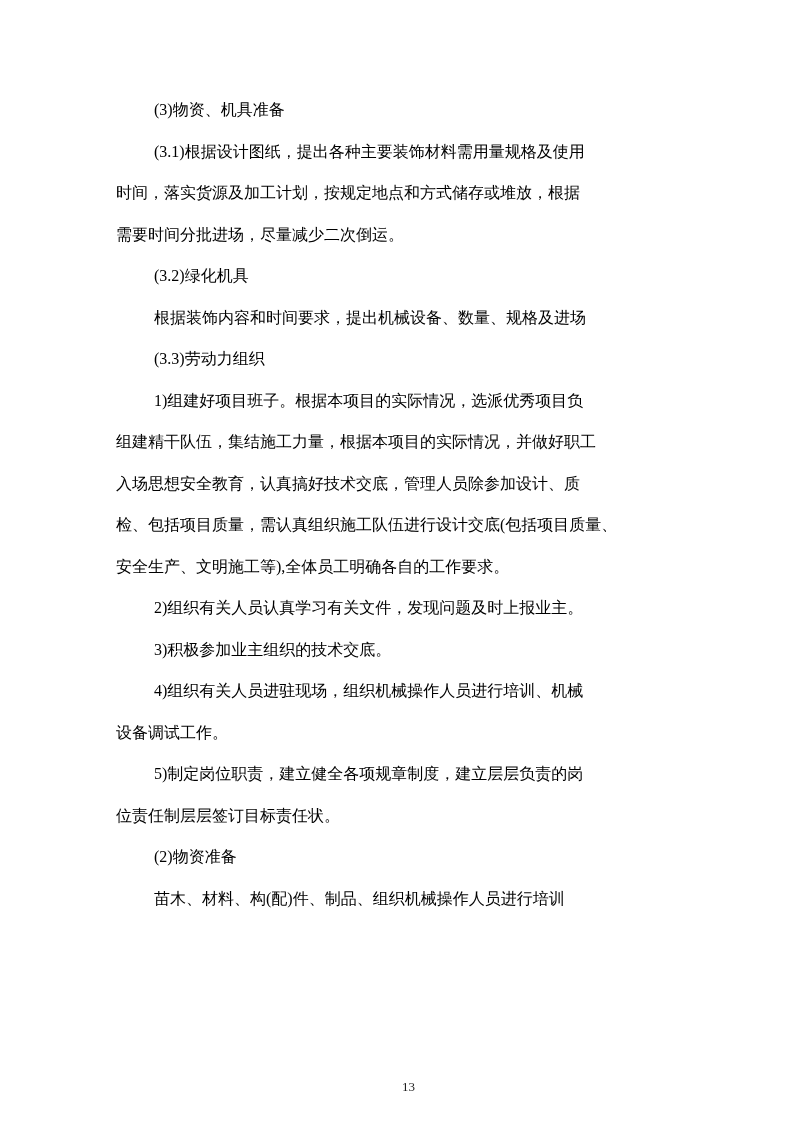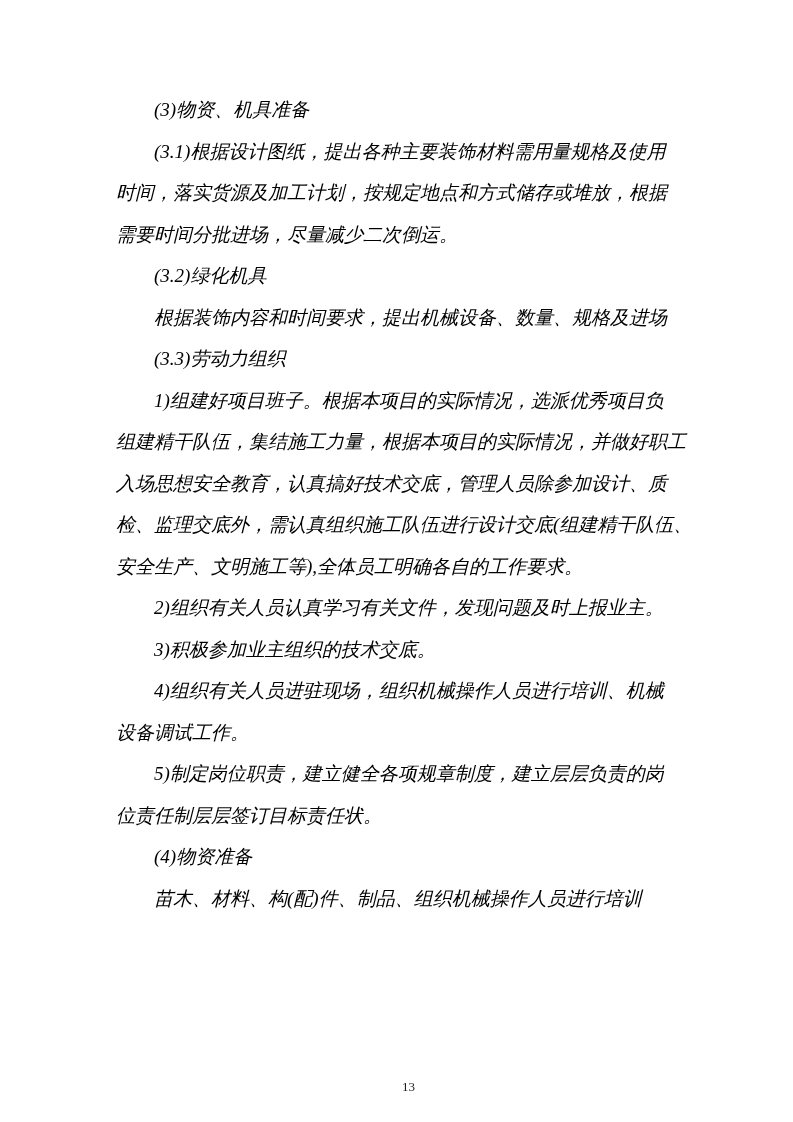--- a/index.html
+++ b/index.html
@@ -18,24 +18,23 @@
   }
   .text-block {
     position: absolute;
     left: 116px;
     top: 89px;
     width: 677px;
   }
   .line {
     height: 41.5px;
     line-height: 41.5px;
-    font-size: 19px;
+    font-size: 16px;
     white-space: pre;
     letter-spacing: 0px;
-    font-style: italic;
   }
   .line.indent {
     padding-left: 38px;
   }
   .page-number {
     position: absolute;
     top: 1078px;
     left: 12px;
     width: 100%;
     text-align: center;
@@ -63,38 +62,38 @@
       <div>
         <div class="line indent">根据装饰内容和时间要求，提出机械设备、数量、规格及进场</div>
       </div>
       <div>
         <div class="line indent">(3.3)劳动力组织</div>
       </div>
       <div>
         <div class="line indent">1)组建好项目班子。根据本项目的实际情况，选派优秀项目负</div>
         <div class="line">组建精干队伍，集结施工力量，根据本项目的实际情况，并做好职工</div>
         <div class="line">入场思想安全教育，认真搞好技术交底，管理人员除参加设计、质</div>
-        <div class="line">检、监理交底外，需认真组织施工队伍进行设计交底(组建精干队伍、</div>
+        <div class="line">检、包括项目质量，需认真组织施工队伍进行设计交底(包括项目质量、</div>
         <div class="line">安全生产、文明施工等),全体员工明确各自的工作要求。</div>
       </div>
       <div>
         <div class="line indent">2)组织有关人员认真学习有关文件，发现问题及时上报业主。</div>
       </div>
       <div>
         <div class="line indent">3)积极参加业主组织的技术交底。</div>
       </div>
       <div>
         <div class="line indent">4)组织有关人员进驻现场，组织机械操作人员进行培训、机械</div>
         <div class="line">设备调试工作。</div>
       </div>
       <div>
         <div class="line indent">5)制定岗位职责，建立健全各项规章制度，建立层层负责的岗</div>
         <div class="line">位责任制层层签订目标责任状。</div>
       </div>
       <div>
-        <div class="line indent">(4)物资准备</div>
+        <div class="line indent">(2)物资准备</div>
       </div>
       <div>
         <div class="line indent">苗木、材料、构(配)件、制品、组织机械操作人员进行培训</div>
       </div>
     </div>
   <div class="page-number">13</div>
 </div>
 
 </body></html>

